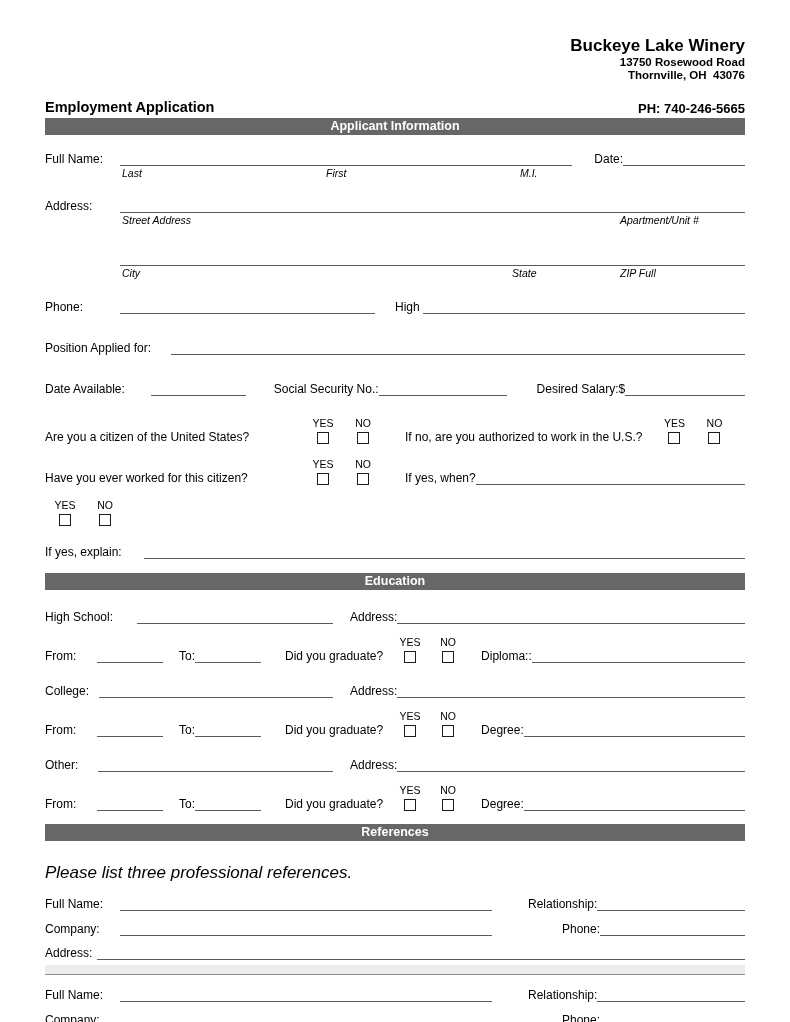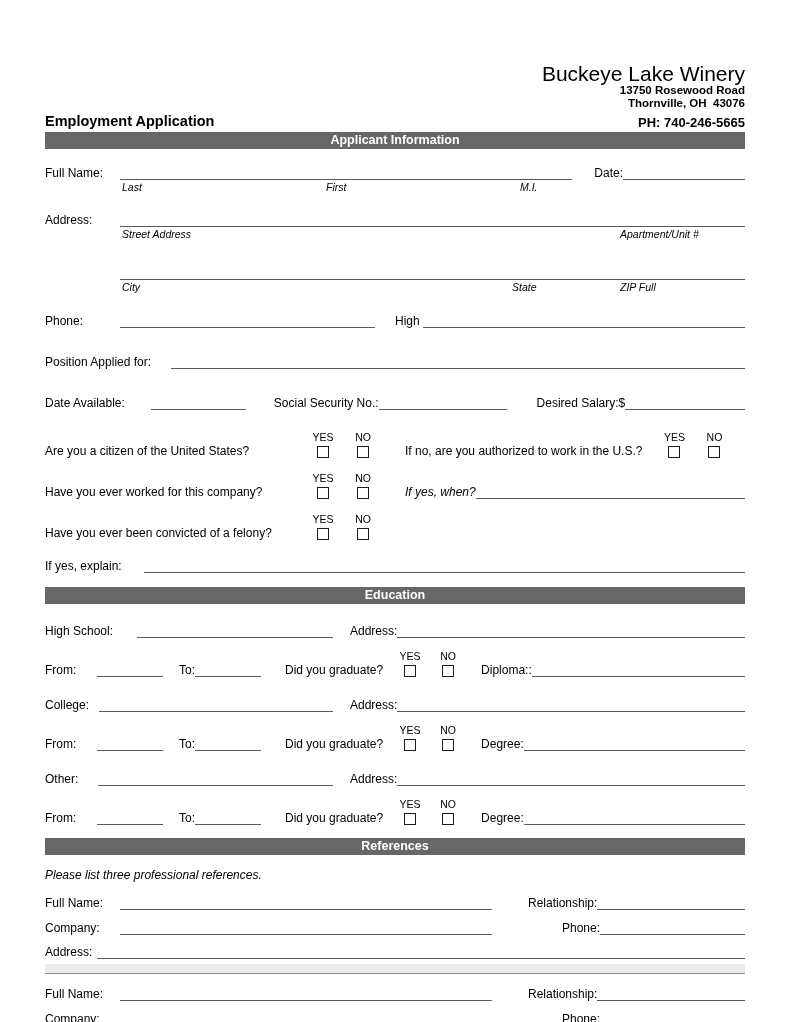--- a/index.html
+++ b/index.html
@@ -1,21 +1,21 @@
 <!DOCTYPE html>
 <html><head>
 <meta charset="utf-8">
 <style>
   html,body{margin:0;padding:0;background:#fff;}
   body{width:790px;height:1022px;font-family:"Liberation Sans",sans-serif;color:#000;overflow:hidden;}
   .page{padding:36px 45px 0 45px;}
   .hdr-right{text-align:right;}
-  .company{font-size:21px;font-weight:normal;line-height:20px;margin-top:28px;}
+  .company{font-size:17px;font-weight:bold;line-height:20px;}
   .caddr{font-size:11.5px;font-weight:bold;line-height:13px;white-space:pre;}
-  .title-row{display:flex;justify-content:space-between;align-items:flex-end;margin-top:3px;text-align:right;}
+  .title-row{display:flex;justify-content:space-between;align-items:flex-end;margin-top:17px;text-align:right;}
   .doc-title{font-size:14.5px;font-weight:bold;line-height:17px;}
   .cphone{font-size:13px;font-weight:bold;line-height:15px;}
   .bar{background:#676767;color:#fff;font-weight:bold;font-size:12.5px;text-align:center;height:17px;line-height:17px;margin-top:2px;}
   .row{display:flex;align-items:flex-end;font-size:12px;}
   .lbl{white-space:nowrap;line-height:14px;}
   .line{border-bottom:1px solid #5a5a5a;height:13px;}
   .fill{flex:1;}
   .sub{position:relative;height:13px;font-style:italic;font-size:10.5px;margin-left:75px;}
   .sub span{position:absolute;top:1px;white-space:nowrap;}
   .yn{display:flex;flex-direction:column;align-items:center;width:40px;font-size:10.5px;line-height:11px;}
@@ -109,35 +109,34 @@
       <span>YES</span>
       <div class="cb"></div>
     </div>
     <div class="yn">
       <span>NO</span>
       <div class="cb"></div>
     </div>
   </div>
 
   <div class="row" style="margin-top:15px;">
-    <span class="lbl" style="width:258px;">Have you ever worked for this company?</span>
-    <div class="yn">
-      <span>YES</span>
-      <div class="cb"></div>
-    </div>
-    <div class="yn">
-      <span>NO</span>
-      <div class="cb"></div>
-    </div>
-    <span class="lbl" style="margin-left:22px;font-style:italic;">If yes, when?</span>
+    <span class="lbl" style="width:258px;">Have you ever worked for this citizen?</span>
+    <div class="yn">
+      <span>YES</span>
+      <div class="cb"></div>
+    </div>
+    <div class="yn">
+      <span>NO</span>
+      <div class="cb"></div>
+    </div>
+    <span class="lbl" style="margin-left:22px;">If yes, when?</span>
     <div class="line fill"></div>
   </div>
 
   <div class="row" style="margin-top:15px;">
-    <span class="lbl" style="width:258px;">Have you ever been convicted of a felony?</span>
     <div class="yn">
       <span>YES</span>
       <div class="cb"></div>
     </div>
     <div class="yn">
       <span>NO</span>
       <div class="cb"></div>
     </div>
   </div>
 
@@ -221,21 +220,21 @@
     <div class="yn yn38">
       <span>NO</span>
       <div class="cb"></div>
     </div>
     <span class="lbl" style="margin-left:14px;">Degree:</span>
     <div class="line fill"></div>
   </div>
 
   <div class="bar" style="margin-top:13px;">References</div>
 
-  <div class="italic" style="font-size:12px;margin-top:13px;">Please list three professional references.</div>
+  <div class="italic" style="font-size:17px;margin-top:22px;">Please list three professional references.</div>
 
   <div class="row" style="margin-top:14px;">
     <span class="lbl" style="width:75px;">Full Name:</span>
     <div class="line" style="width:372px;"></div>
     <span class="lbl" style="margin-left:36px;">Relationship:</span>
     <div class="line fill"></div>
   </div>
   <div class="row" style="margin-top:11px;">
     <span class="lbl" style="width:75px;">Company:</span>
     <div class="line" style="width:372px;"></div>

